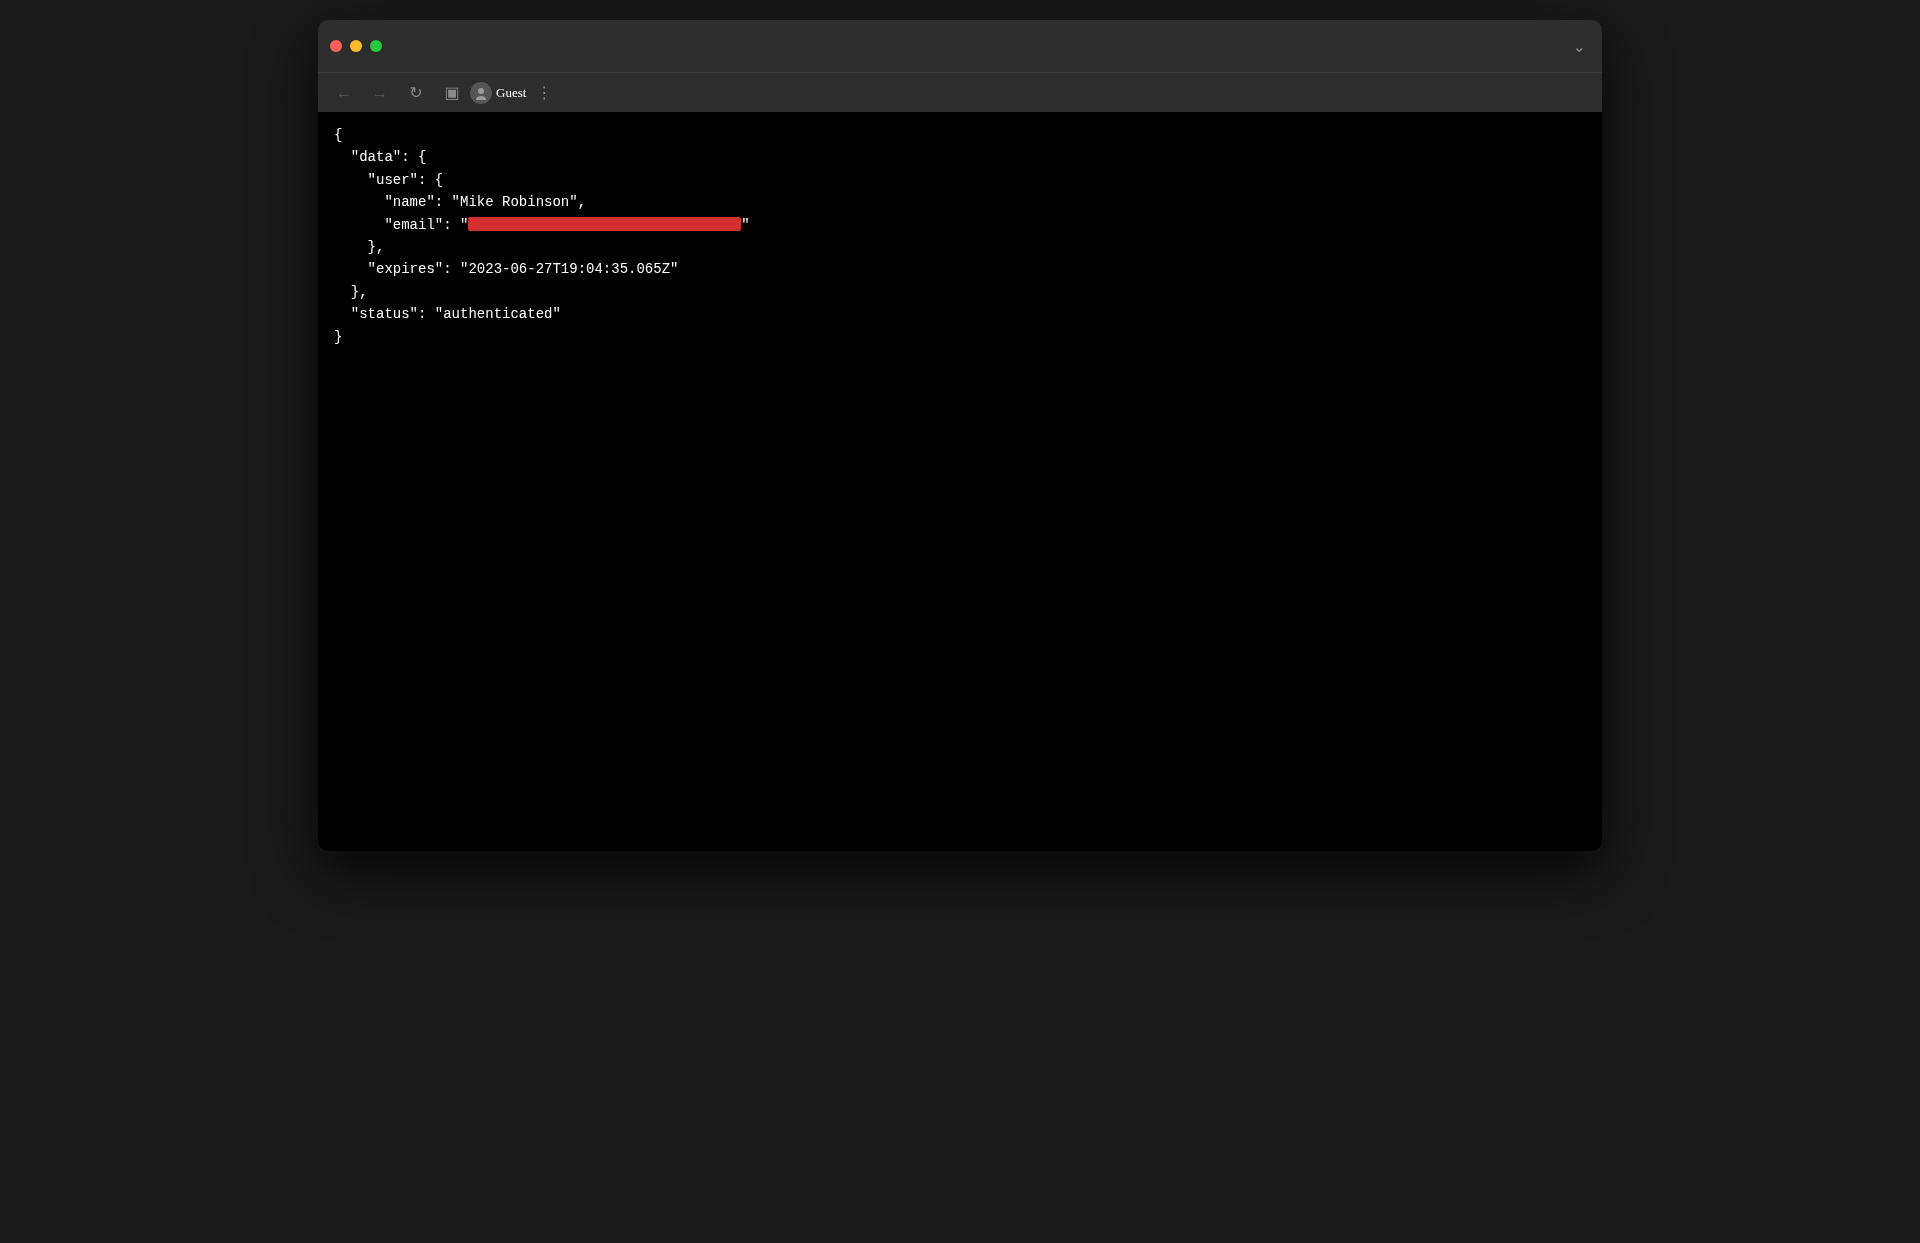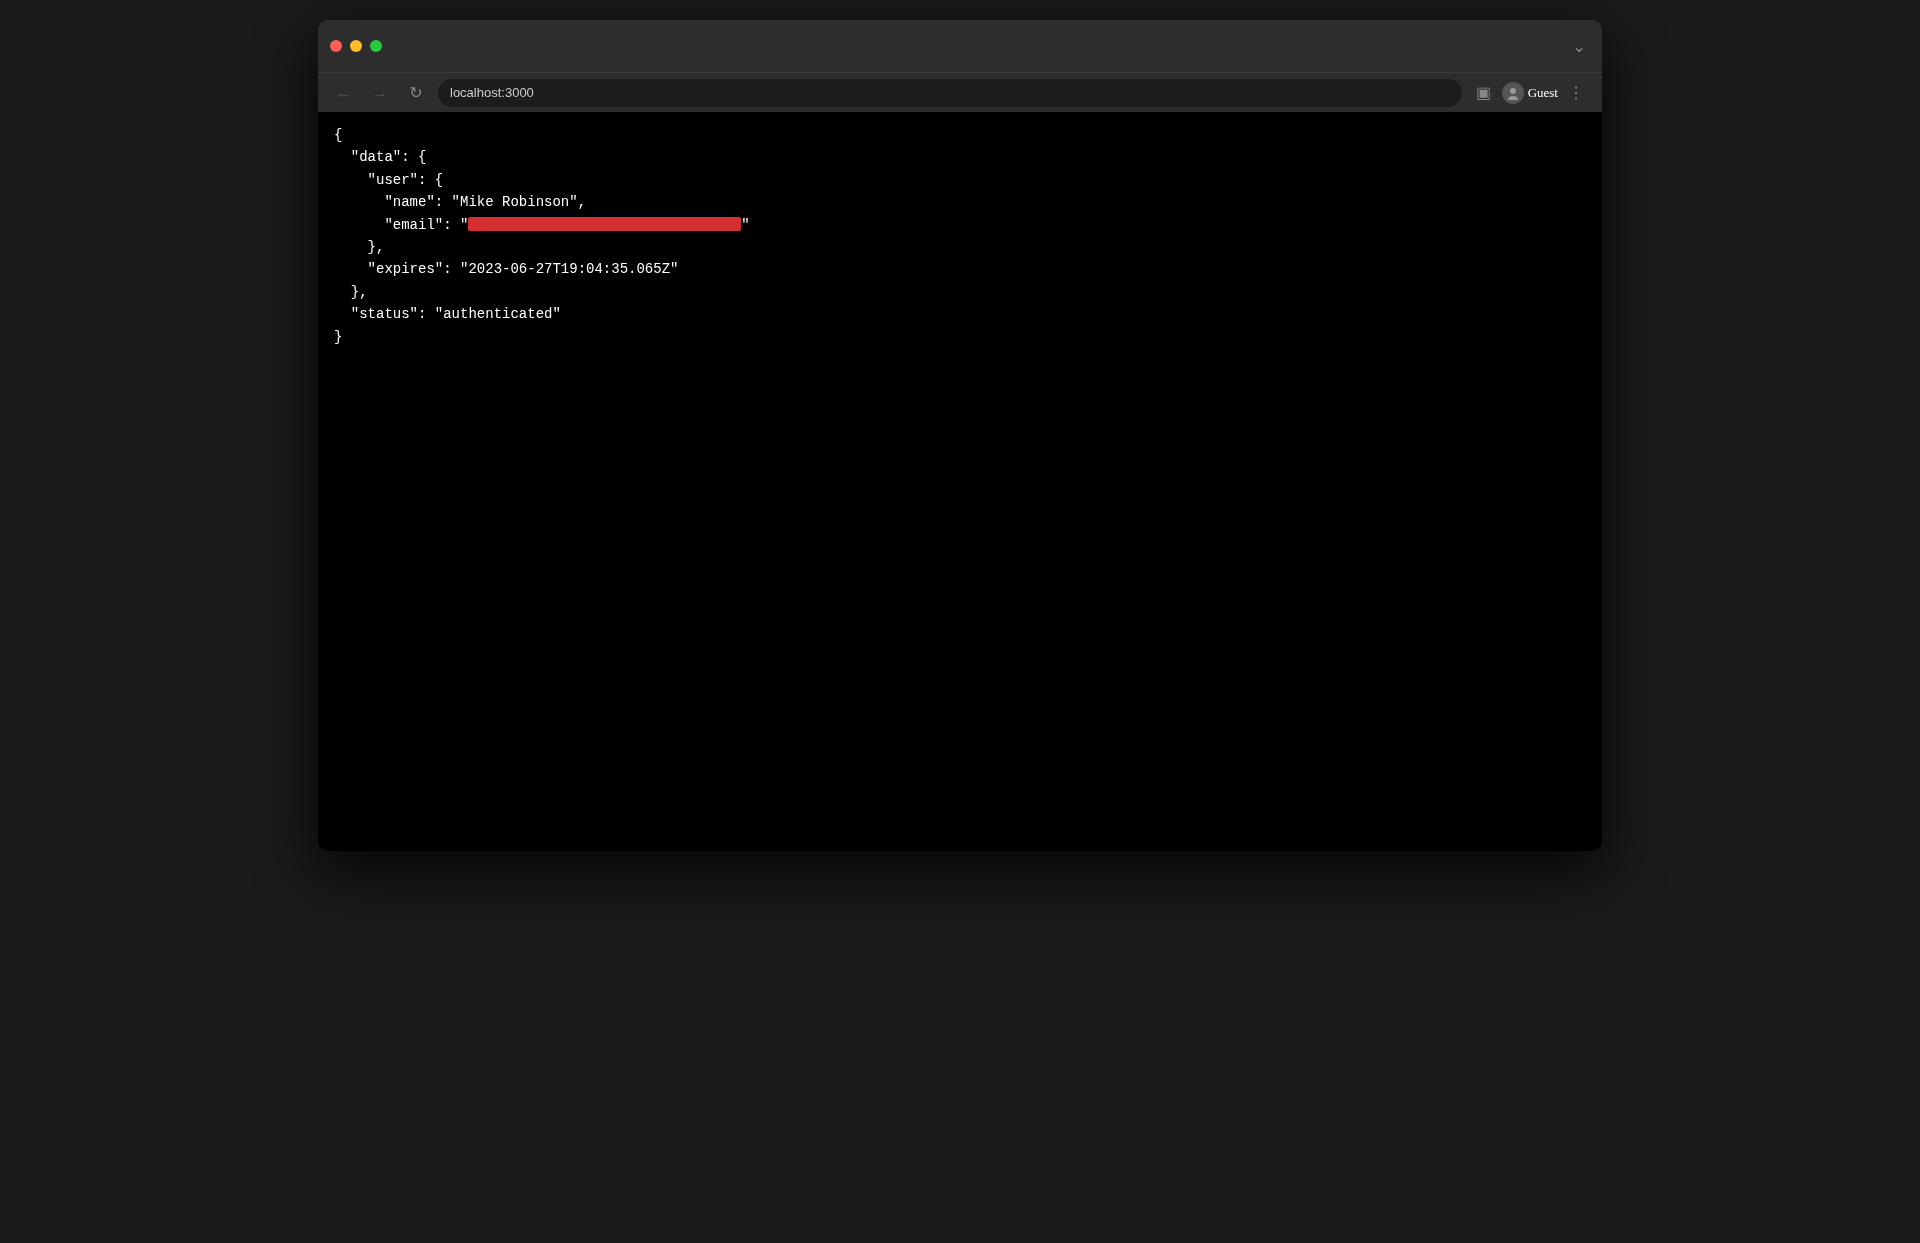--- a/index.html
+++ b/index.html
@@ -250,23 +250,20 @@
 
   <div class="nav-bar">
     <div class="nav-btn disabled">
       <span>←</span>
     </div>
     <div class="nav-btn disabled">
       <span>→</span>
     </div>
     <div class="nav-btn">
       <span>↻</span>
-    </div>
-    <div class="address-bar">
-      <span class="address-text">localhost:3000</span>
     </div>
     <div class="nav-right">
       <div class="nav-icon">
         <span>▣</span>
       </div>
       <div class="guest-btn">
         <div class="guest-avatar">
           <svg width="14" height="14" viewBox="0 0 14 14" fill="none">
             <circle cx="7" cy="5" r="3" fill="#999"></circle>
             <ellipse cx="7" cy="13" rx="5" ry="3" fill="#999"></ellipse>

